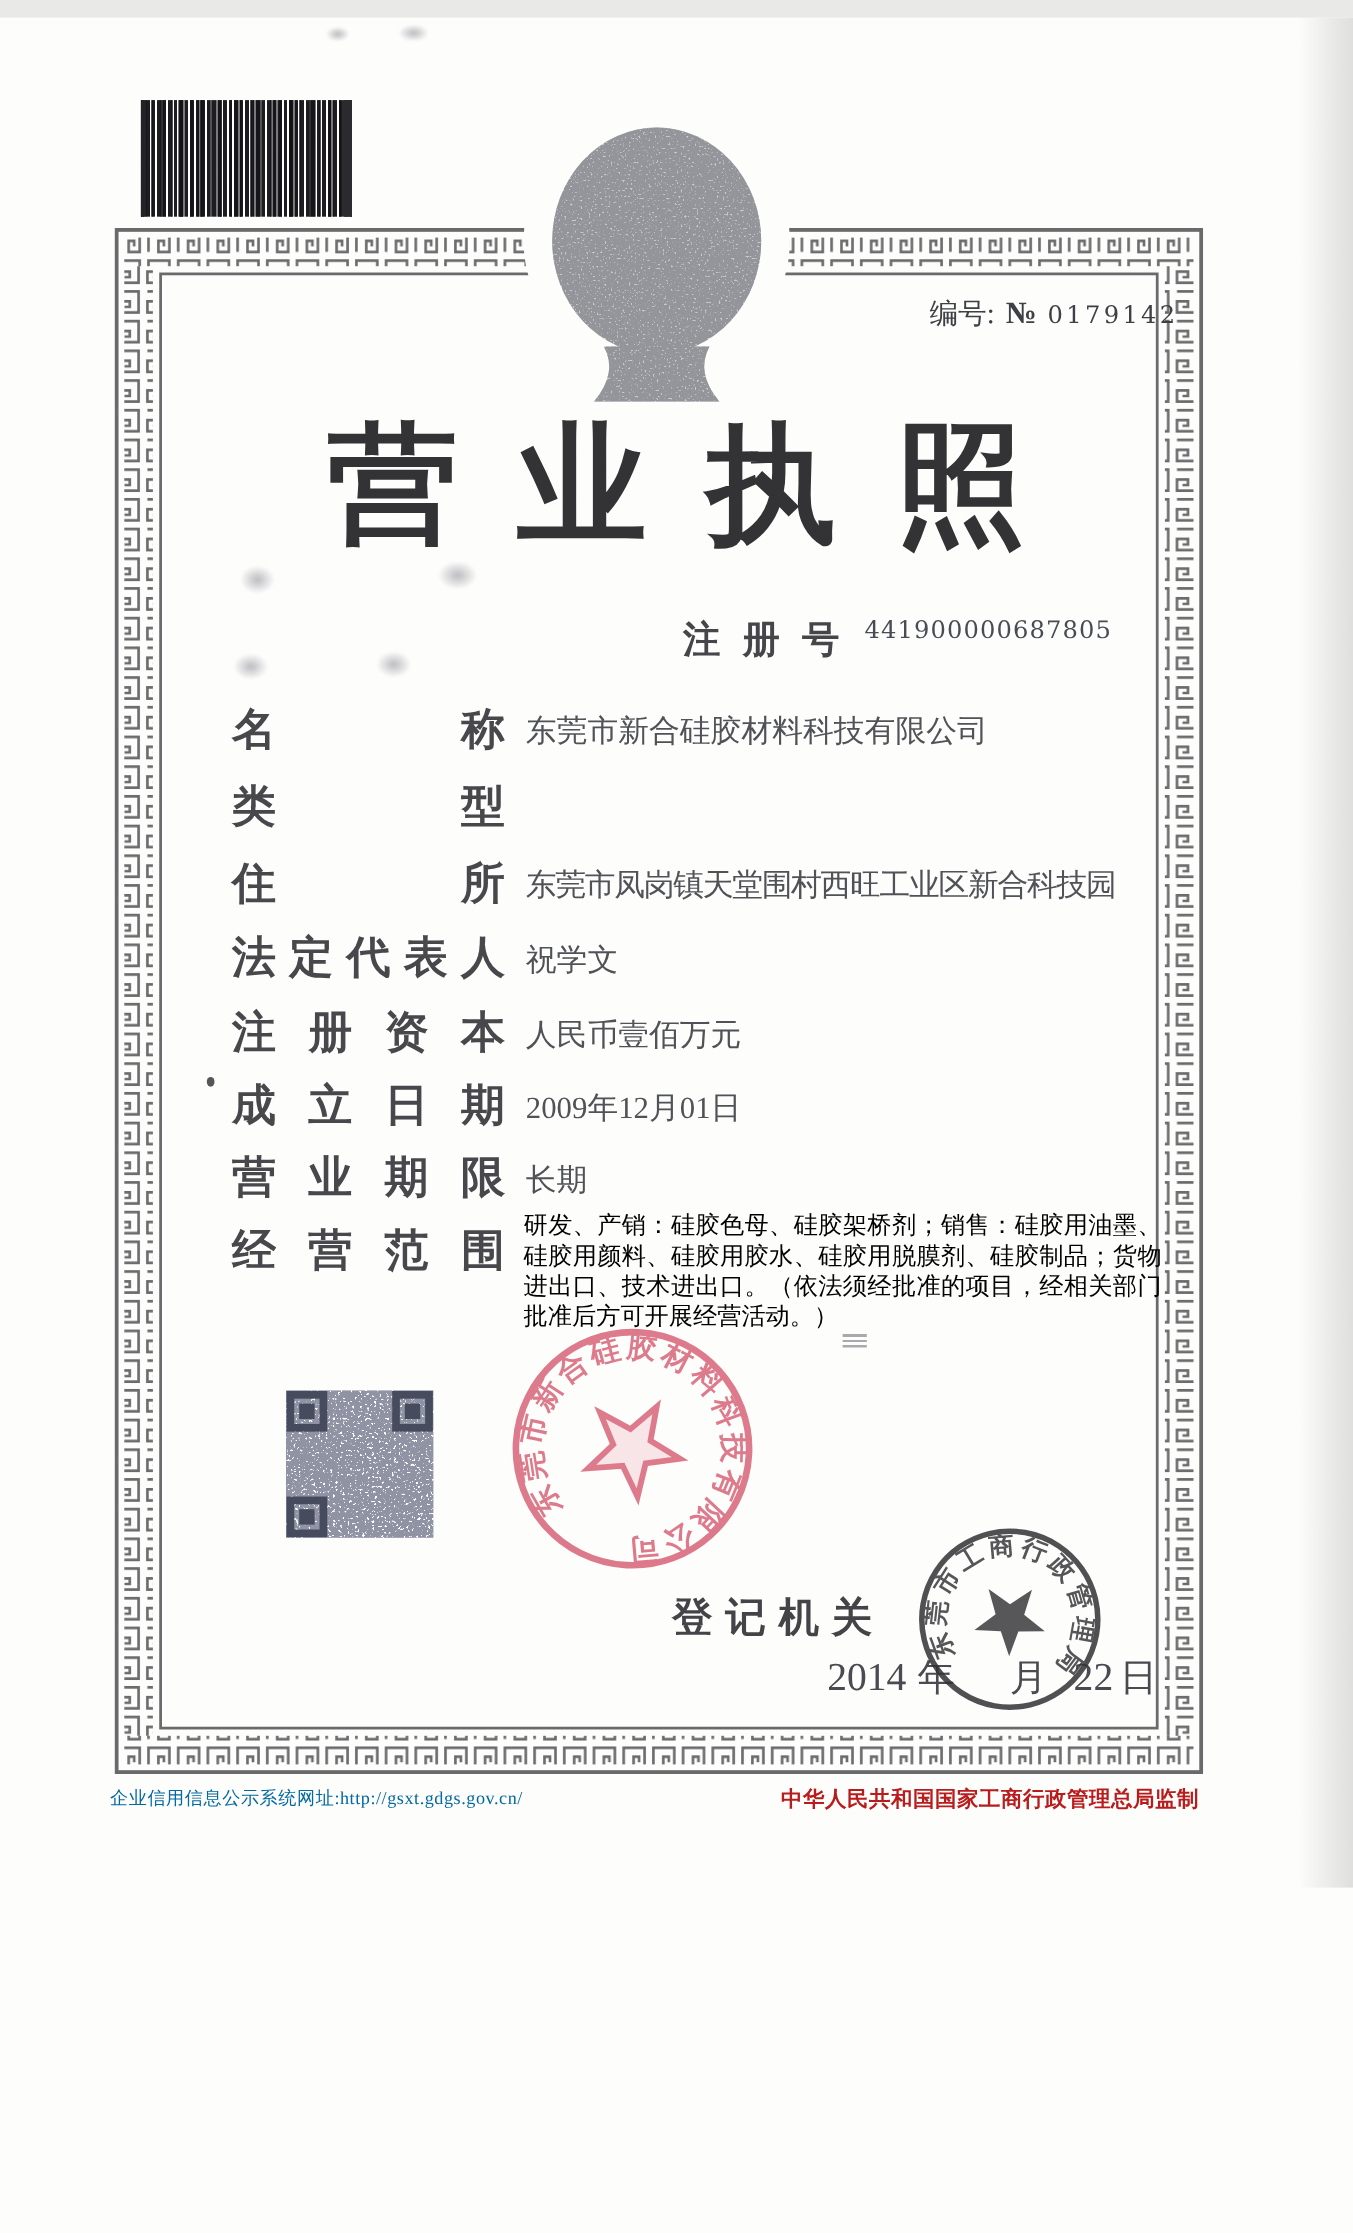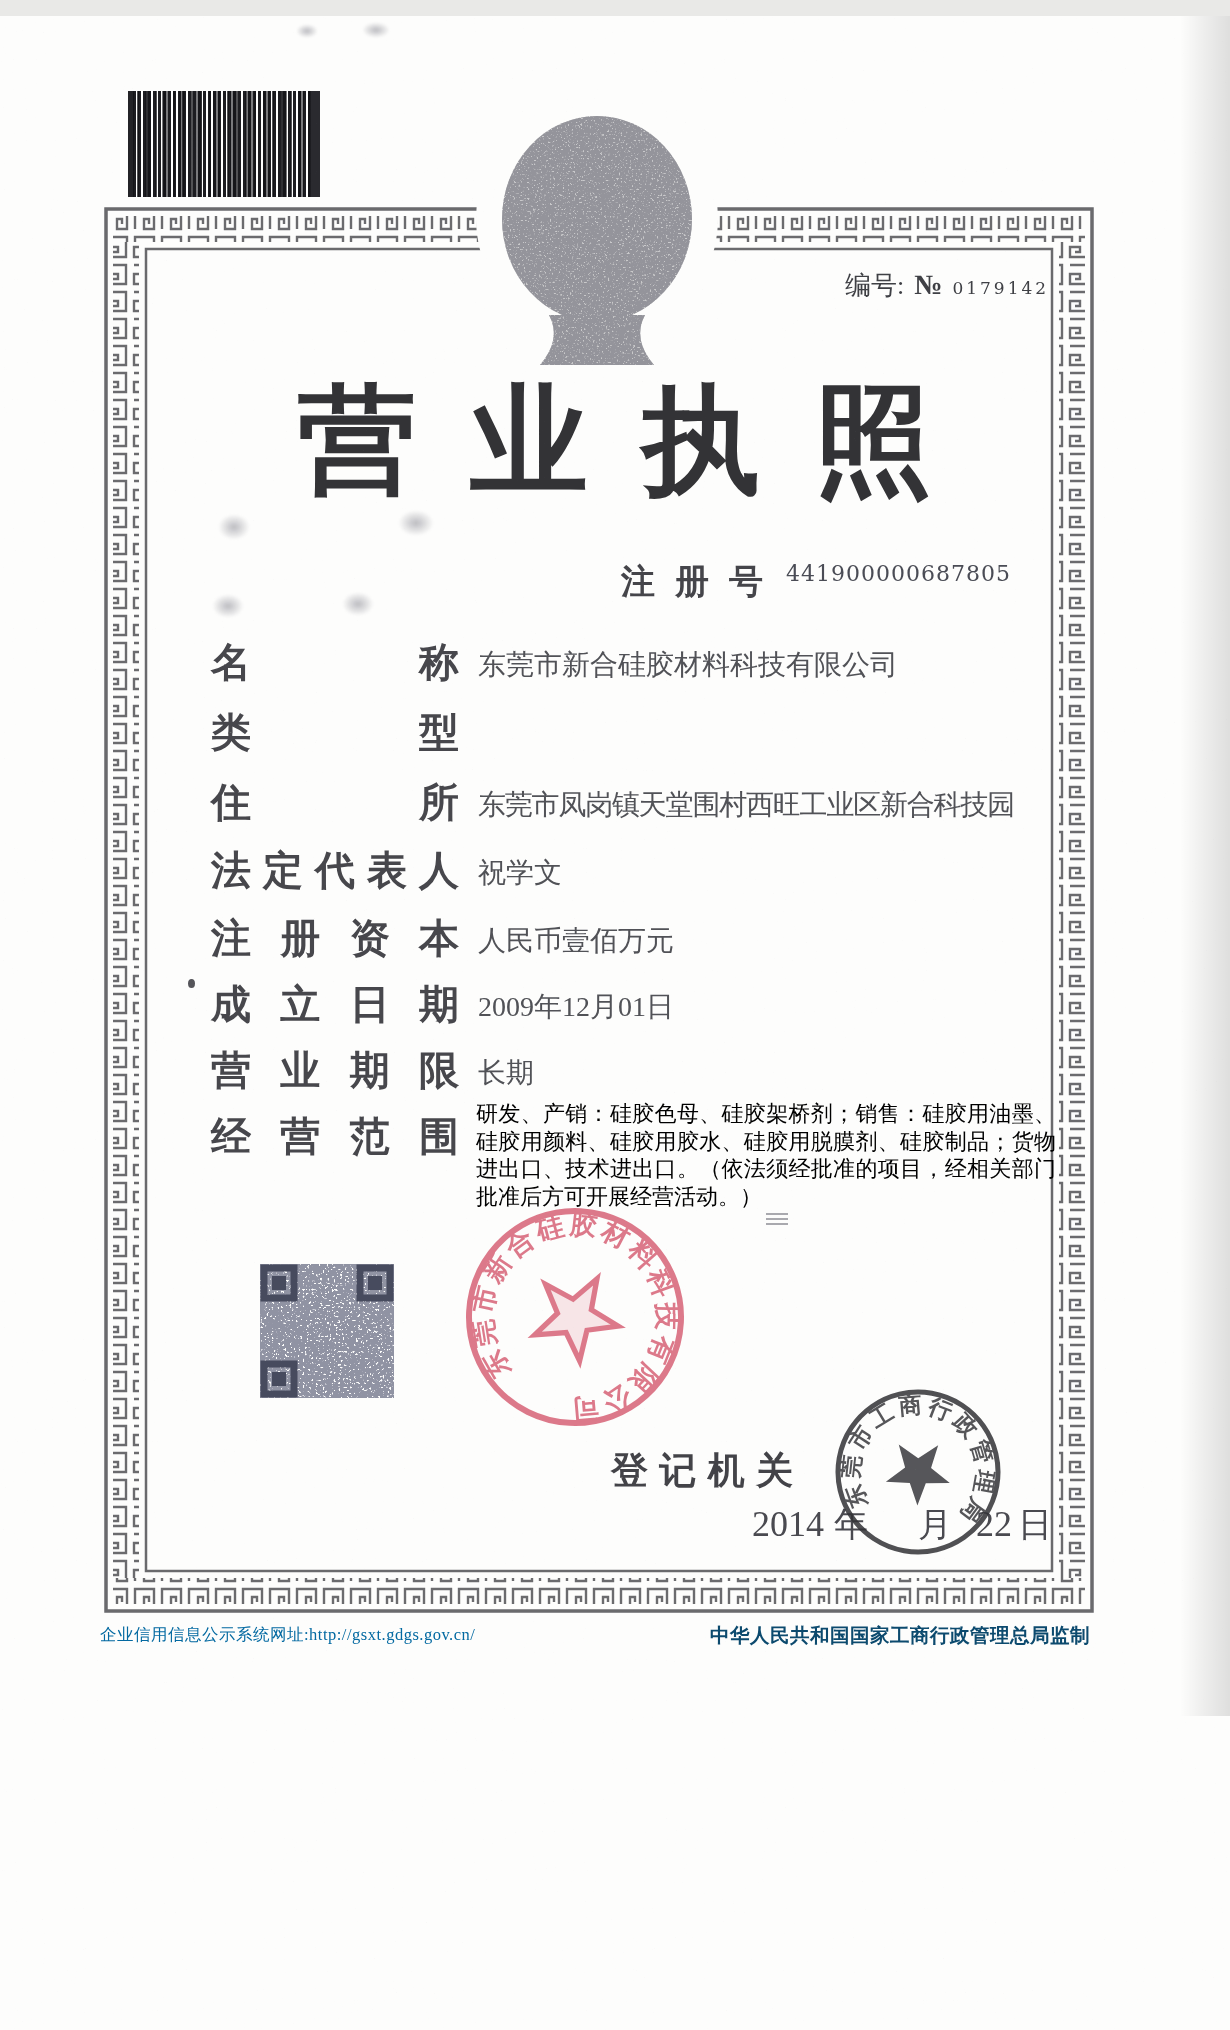--- a/index.html
+++ b/index.html
@@ -3,32 +3,32 @@
 <meta charset="utf-8">
 <style>
   html,body{margin:0;padding:0;background:#e9e9e7;}
   #page{position:relative;width:1230px;height:2030px;margin:16px auto;background:#fdfdfc;overflow:hidden;
         font-family:"Liberation Serif","DejaVu Serif",serif;color:#4a4a4f;}
   .abs{position:absolute;}
   .jst{display:flex;justify-content:space-between;}
   .title{font-weight:900;font-size:118px;color:#333336;letter-spacing:0;}
   .serial{display:flex;align-items:baseline;font-size:26px;color:#3f4045;}
   .serial .nosym{font-weight:700;font-size:28px;margin-left:10px;}
-  .serial .num{font-size:17px;letter-spacing:3px;margin-left:10px;font-family:"DejaVu Serif",serif;}
+  .serial .num{font-size:22px;letter-spacing:3px;margin-left:10px;font-family:"DejaVu Serif",serif;}
   .reglabel{font-weight:700;font-size:34px;color:#45454a;}
   .regnum{font-size:22px;letter-spacing:1px;color:#4a4c55;font-family:"DejaVu Serif",serif;}
   .flabel{font-weight:700;font-size:40px;color:#47474c;}
   .fvalue{font-size:28px;color:#515257;white-space:nowrap;}
   .para{white-space:normal;font-size:22px;line-height:27.5px;text-align:justify;color:#000000;}
   .regorg{font-weight:700;font-size:37px;color:#434348;}
   .dateline{display:flex;align-items:baseline;color:#4a4a50;}
   .dateline .digits{font-size:36px;font-family:Liberation Serif, serif;}
   .dateline .cjk{font-size:34px;}
   .footer-left{font-size:16.5px;color:#0369a1;letter-spacing:.5px;}
-  .footer-right{font-size:19.5px;font-weight:700;color:#0c4a6e;letter-spacing:.5px;}
+  .footer-right{font-size:19.5px;font-weight:700;color:#b91c1c;letter-spacing:.5px;}
   .smudge{background:radial-gradient(ellipse at center, rgba(100,100,112,.42), rgba(100,100,112,0) 70%);filter:blur(1px);}
   .dot{background:#55555a;border-radius:50%;}
   .tripline{background:repeating-linear-gradient(0deg,#85858d 0 2px,transparent 2px 5px);opacity:.7;}
   .barcode{background-color:#fbfbfa;
     background-image:
       linear-gradient(90deg,#27272b 0 5px,rgba(0,0,0,0) 5px calc(100% - 9px),#2e2e33 calc(100% - 9px)),
       repeating-linear-gradient(90deg, rgba(22,22,26,.95) 0 3px, rgba(0,0,0,0) 3px 5px),
       repeating-linear-gradient(90deg, rgba(28,28,32,.75) 0 2px, rgba(0,0,0,0) 2px 9px),
       repeating-linear-gradient(90deg, rgba(35,35,40,.6) 0 6px, rgba(0,0,0,0) 6px 17px),
       repeating-linear-gradient(0deg, rgba(255,255,255,.55) 0 2px, rgba(255,255,255,0) 2px 6px);

